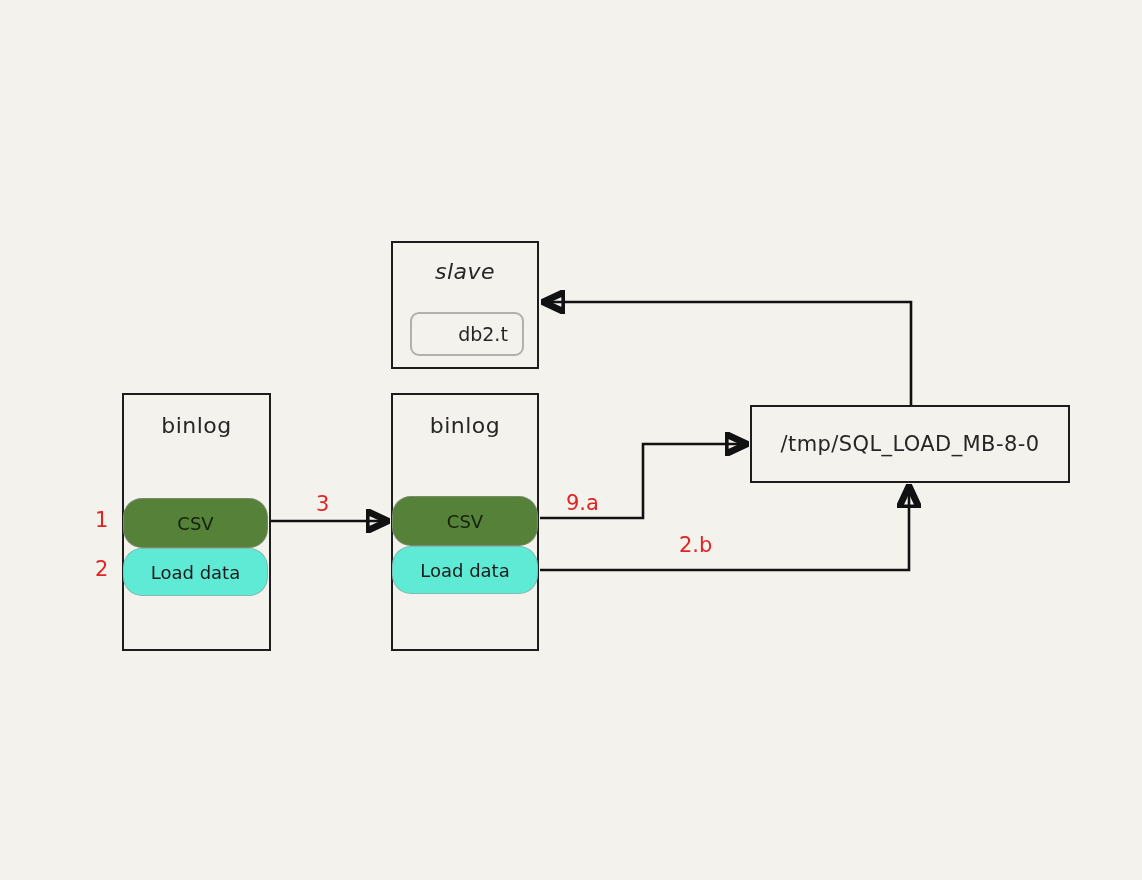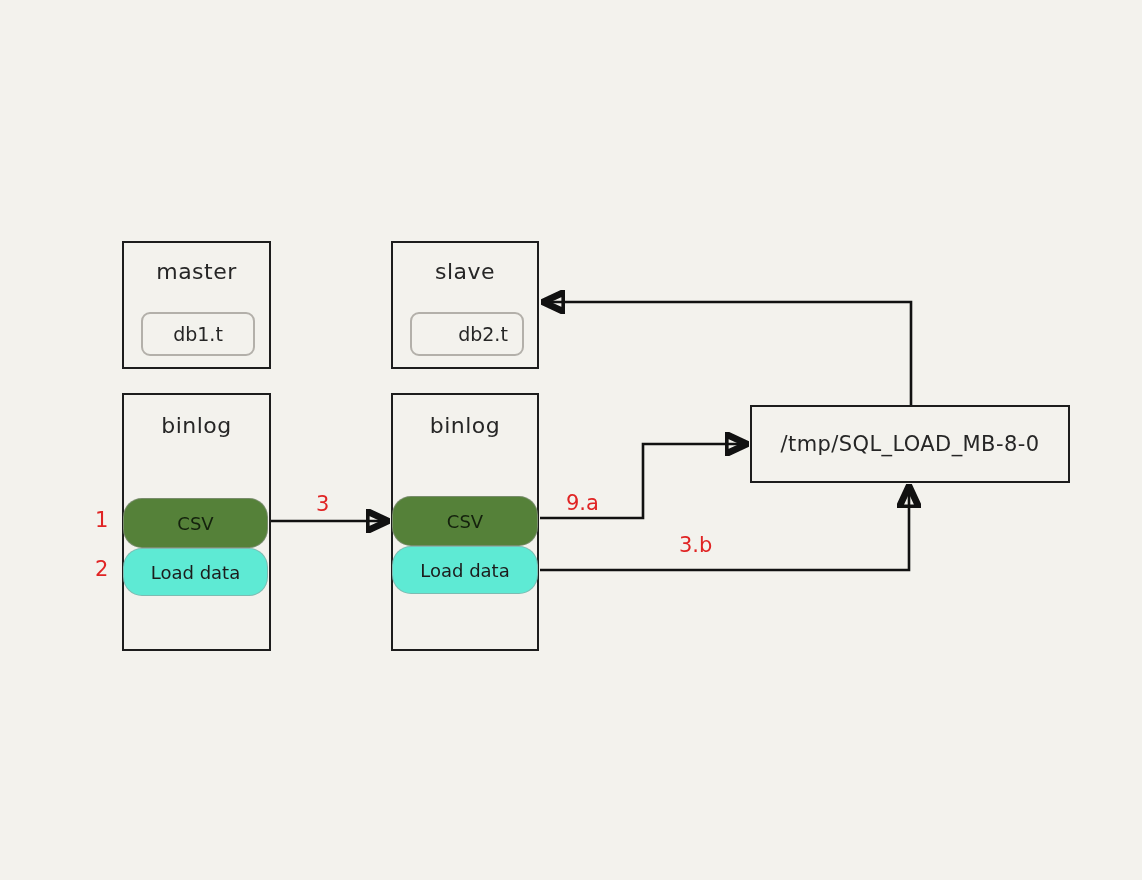--- a/index.html
+++ b/index.html
@@ -93,27 +93,23 @@
     fill: none;
     stroke: #111111;
     stroke-width: 2.6;
   }
 </style>
 </head>
 <body>
 
 <div id="canvas">
 
-  <div class="box" style="left:122px; top:241px; width:149px; height:128px;">
-    <div class="box-title" style="top:16px;">master</div>
-    <div class="inner-pill" style="left:17px; top:69px; width:114px; height:44px;">db1.t</div>
-  </div>
 
   <div class="box" style="left:391px; top:241px; width:148px; height:128px;">
-    <div class="box-title" style="top:16px;">slave</div>
+    <div class="box-title" style="top:16px;font-style:italic;">slave</div>
     <div class="inner-pill" style="left:17px; top:69px; width:114px; height:44px;padding-left:32px;">db2.t</div>
   </div>
 
   <div class="box" style="left:122px; top:393px; width:149px; height:258px;">
     <div class="box-title" style="top:18px;">binlog</div>
   </div>
   <div class="band band-dark" style="left:123px; top:498px; width:145px; height:50px;">CSV</div>
   <div class="band band-light" style="left:123px; top:548px; width:145px; height:48px;">Load data</div>
 
   <div class="box" style="left:391px; top:393px; width:148px; height:258px;">
@@ -137,15 +133,15 @@
 
     <path d="M540,570 L909,570 L909,488" marker-end="url(#ah)"></path>
 
     <path d="M911,405 L911,302 L545,302" marker-end="url(#ah)"></path>
   </svg>
 
   <div class="red-label" style="left:95px; top:508px;">1</div>
   <div class="red-label" style="left:95px; top:557px;">2</div>
   <div class="red-label" style="left:316px; top:492px;">3</div>
   <div class="red-label" style="left:566px; top:491px;">9.a</div>
-  <div class="red-label" style="left:679px; top:533px;">3.b</div>
+  <div class="red-label" style="left:679px; top:533px;">2.b</div>
 
 </div>
 
 </body></html>

